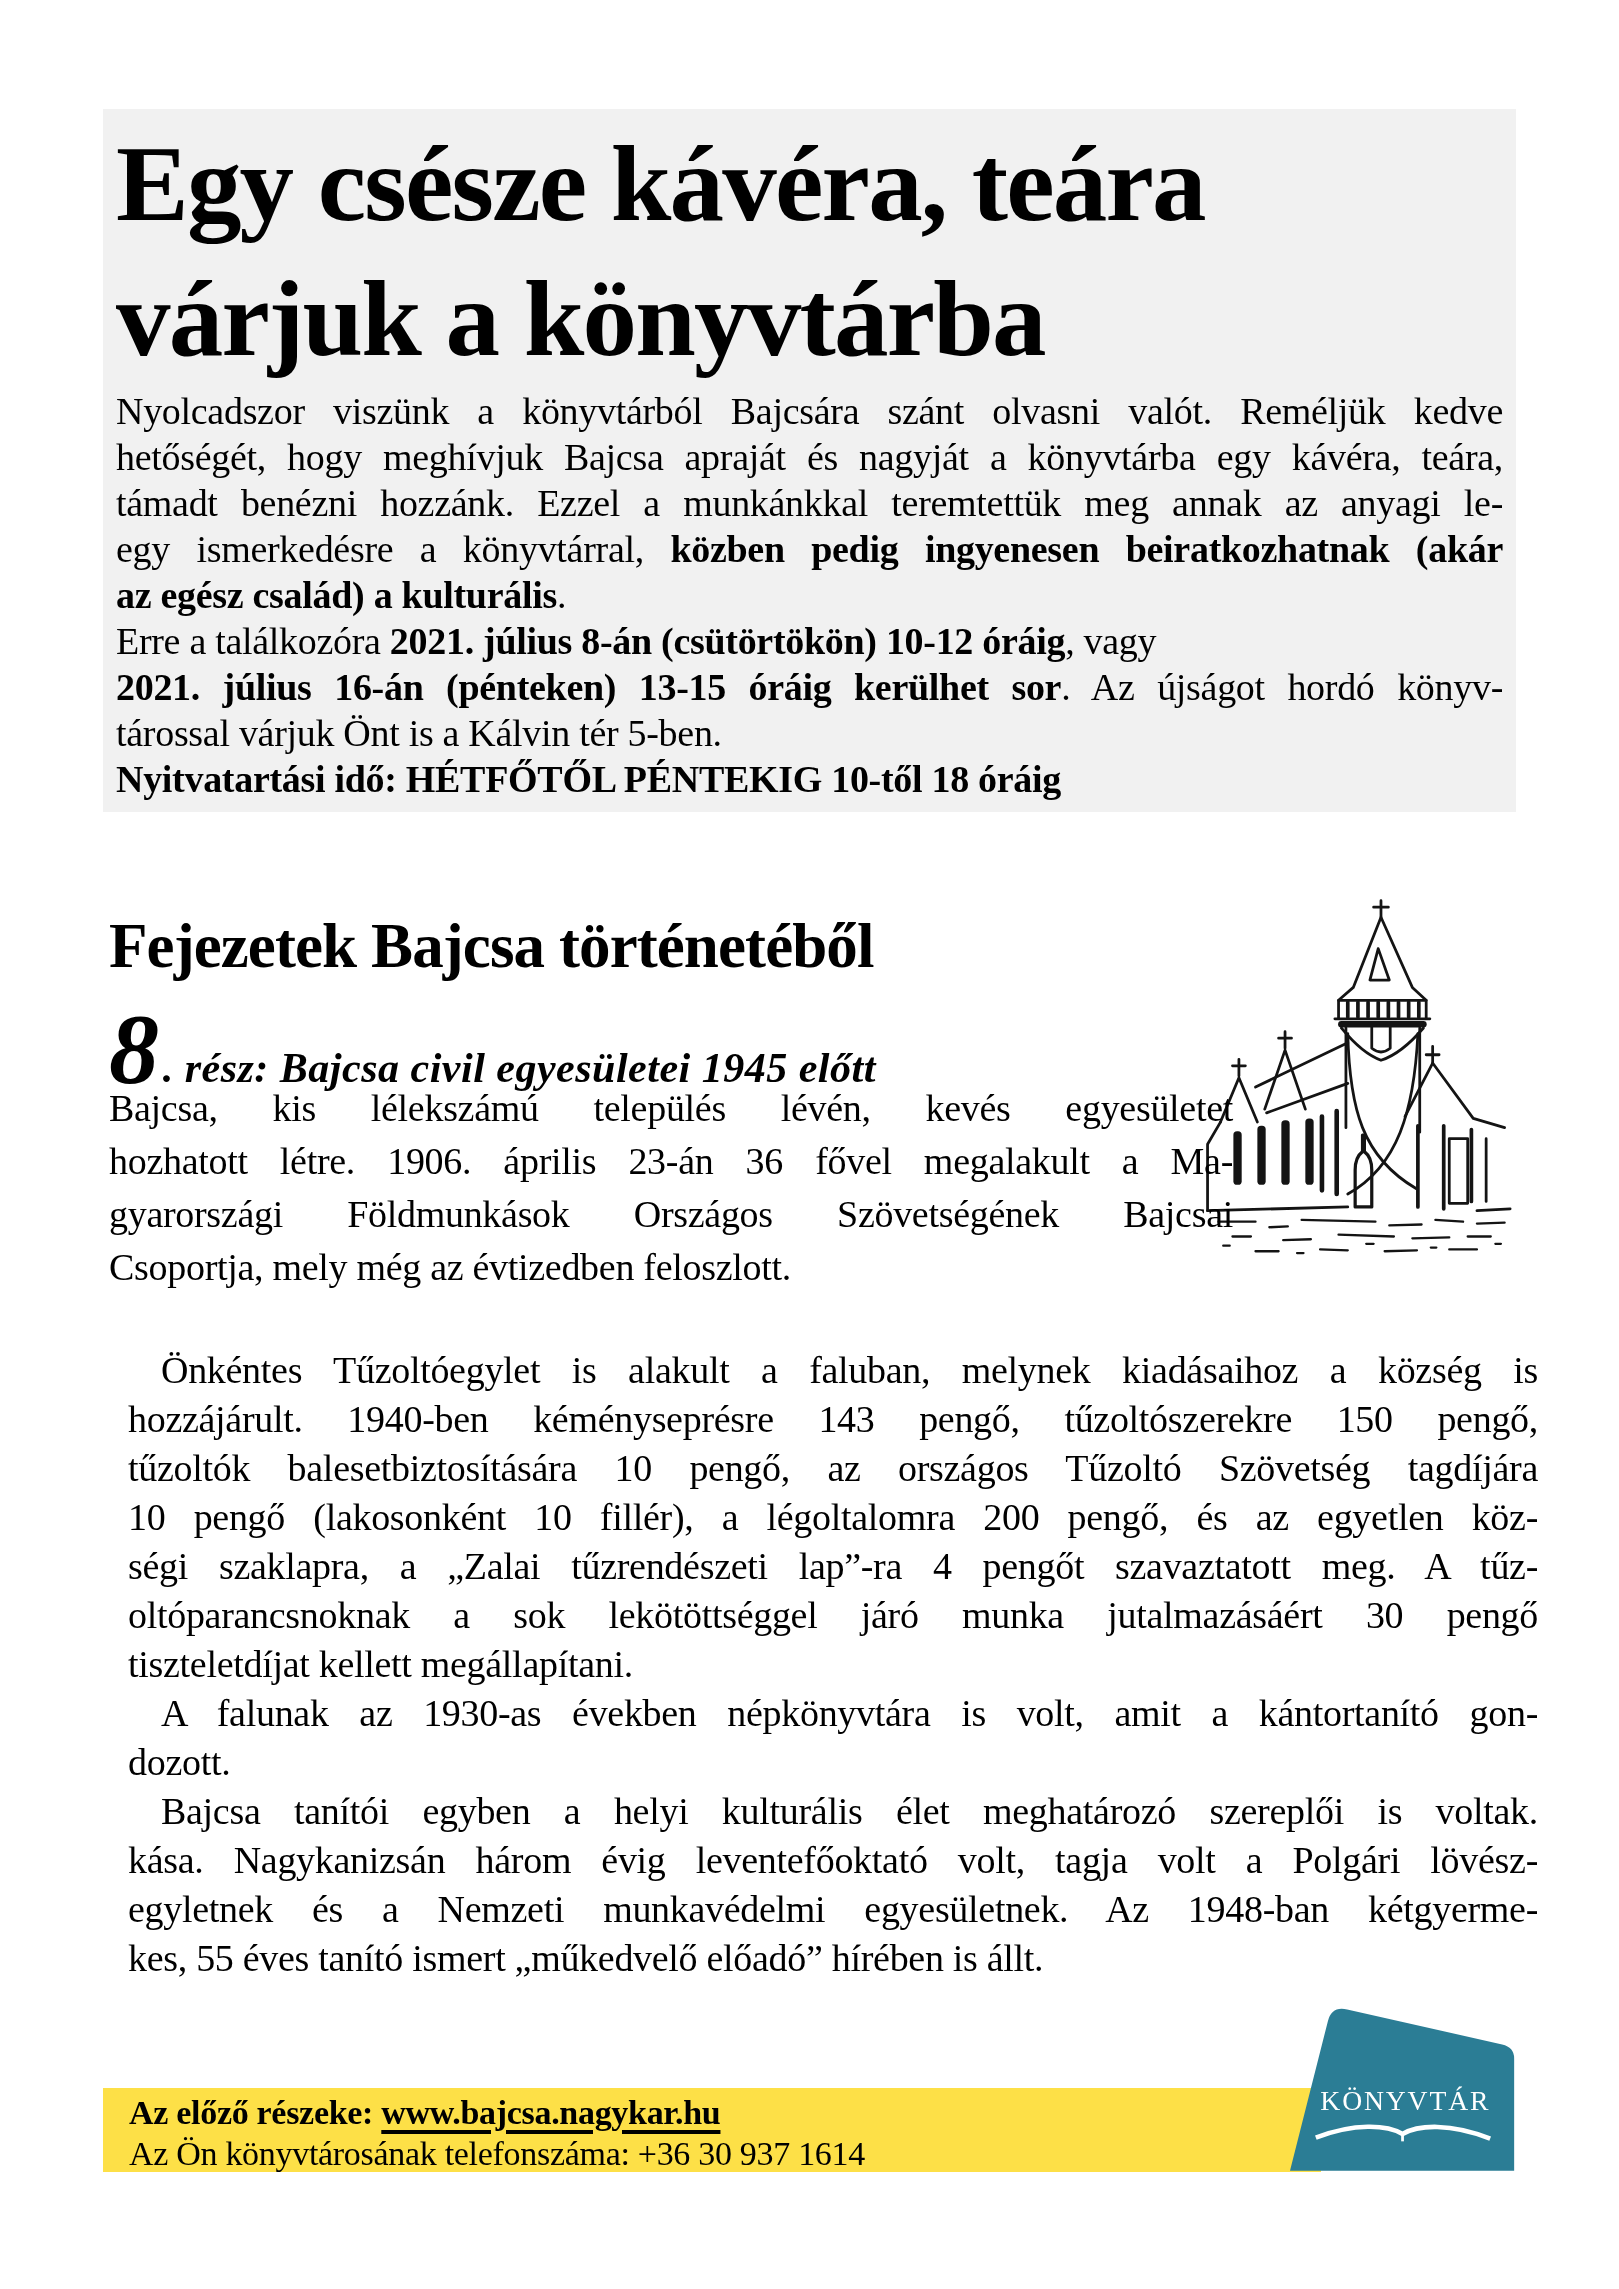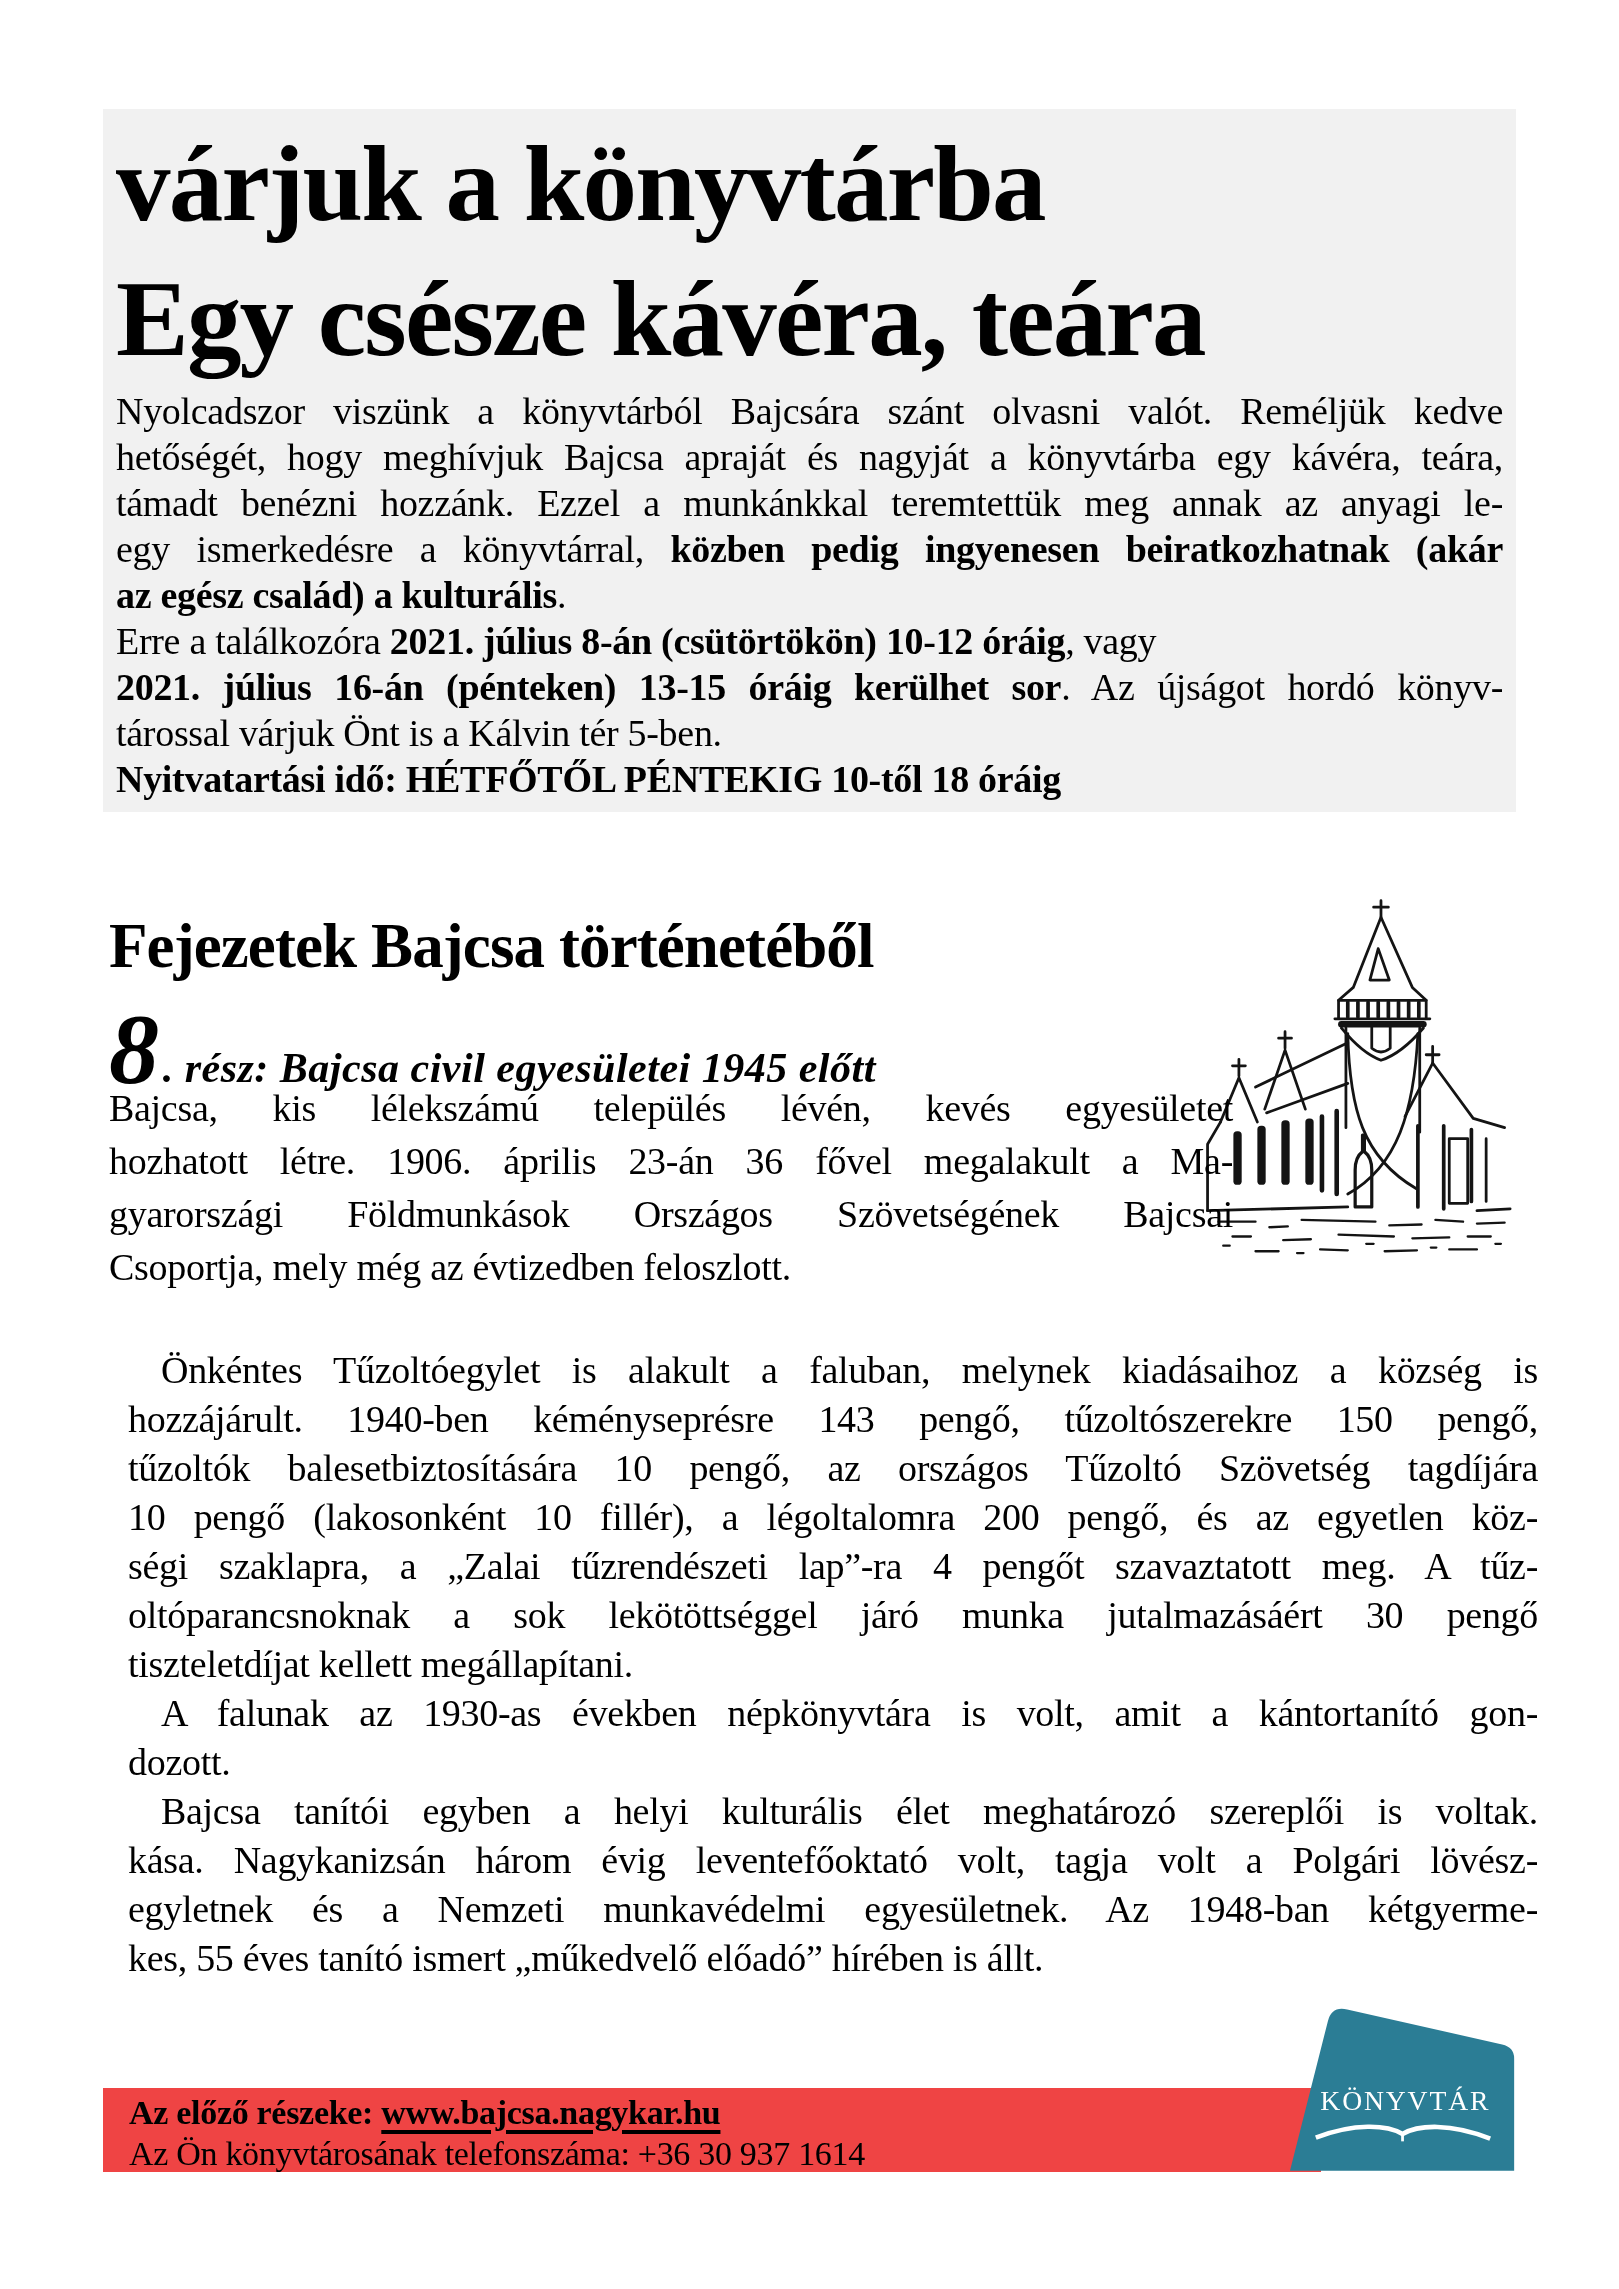--- a/index.html
+++ b/index.html
@@ -59,43 +59,43 @@
 
   
   .church{
     position:absolute;left:1200px;top:897px;width:314px;height:369px;
   }
 
   
   .foot-bar{
     position:absolute;left:103px;top:2088px;
     width:1218px;height:84px;
-    background:#ef4444;
+    background:#fde047;
     box-sizing:border-box;
     padding:3.7px 0 0 26px;
   }
   .foot-bar .tline{font-size:34px;line-height:41px;letter-spacing:-0.3px;}
 
   .logo{
     position:absolute;left:1290px;top:2001px;width:226px;height:170px;z-index:2;
   }
   .logo text{
     font-family:"Liberation Serif", serif;
     font-size:30px;letter-spacing:2px;fill:#ffffff;
   }
 </style>
 </head>
 <body>
 
 <div class="page">
 
   <div class="hdr-panel">
     <div class="hdr-title">
+        <div class="tline"><span>Egy csésze kávéra, teára</span></div>
         <div class="tline"><span>várjuk a könyvtárba</span></div>
-        <div class="tline"><span>Egy csésze kávéra, teára</span></div>
       </div>
     <div class="hdr-body">
         <div class="tline just"><span>Nyolcadszor viszünk a könyvtárból Bajcsára szánt olvasni valót. Reméljük kedve</span></div>
         <div class="tline just"><span>hetőségét, hogy meghívjuk Bajcsa apraját és nagyját a könyvtárba egy kávéra, teára,</span></div>
         <div class="tline just"><span>támadt benézni hozzánk. Ezzel a munkánkkal teremtettük meg annak az anyagi le-</span></div>
         <div class="tline just"><span>egy ismerkedésre a könyvtárral, </span><span class="b">közben pedig ingyenesen beiratkozhatnak (akár</span></div>
         <div class="tline"><span class="b">az egész család) a kulturális</span><span>.</span></div>
         <div class="tline"><span>Erre a találkozóra </span><span class="b">2021. július 8-án (csütörtökön) 10-12 óráig</span><span>, vagy</span></div>
         <div class="tline just"><span class="b">2021. július 16-án (pénteken) 13-15 óráig kerülhet sor</span><span>. Az újságot hordó könyv-</span></div>
         <div class="tline"><span>tárossal várjuk Önt is a Kálvin tér 5-ben.</span></div>

